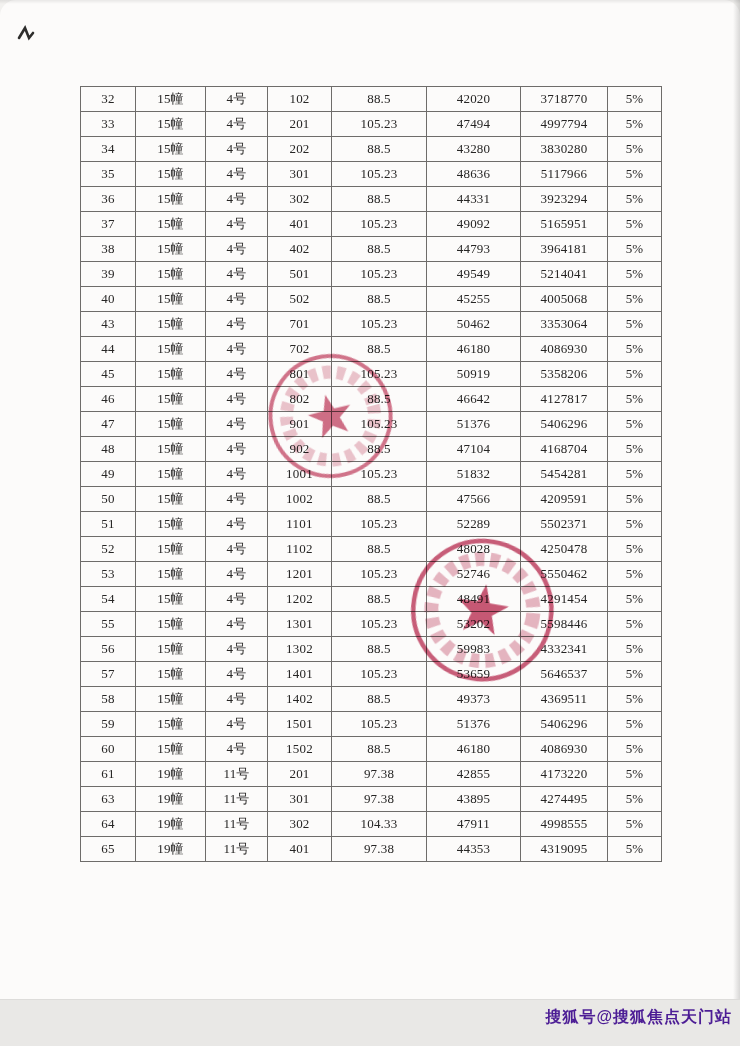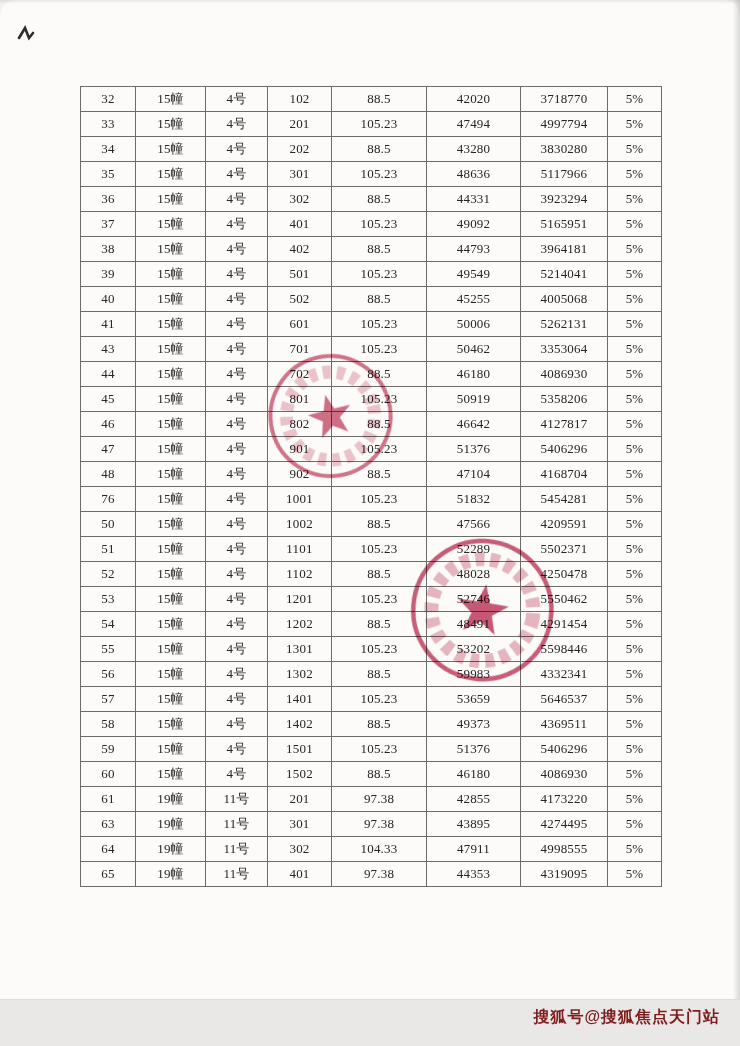--- a/index.html
+++ b/index.html
@@ -33,23 +33,23 @@
     filter:blur(0.45px);
   }
   .seal1{left:264px;top:349px;transform:rotate(-14deg);}
   .seal2{left:406px;top:534px;transform:rotate(9deg);}
   .bottom-strip{
     position:absolute;left:0;right:0;bottom:0;height:46px;
     background:#e9e8e6;
     border-top:1px solid #dddcda;
   }
   .watermark{
-    position:absolute;right:20px;top:7px;
+    position:absolute;right:8px;top:7px;
     font-family:"Liberation Sans", sans-serif;
-    font-size:16px;font-weight:600;color:#7f1d1d;letter-spacing:1px;
+    font-size:16px;font-weight:600;color:#4c1d95;letter-spacing:1px;
   }
 </style>
 </head>
 <body>
 
 <div class="page">
 
   <div class="top-edge"></div>
 
   <svg class="pen-mark" width="22" height="18">
@@ -152,30 +152,20 @@
           <td>40</td>
           <td>15幢</td>
           <td>4号</td>
           <td>502</td>
           <td>88.5</td>
           <td>45255</td>
           <td>4005068</td>
           <td>5%</td>
         </tr>
         <tr>
-          <td>41</td>
-          <td>15幢</td>
-          <td>4号</td>
-          <td>601</td>
-          <td>105.23</td>
-          <td>50006</td>
-          <td>5262131</td>
-          <td>5%</td>
-        </tr>
-        <tr>
           <td>43</td>
           <td>15幢</td>
           <td>4号</td>
           <td>701</td>
           <td>105.23</td>
           <td>50462</td>
           <td>3353064</td>
           <td>5%</td>
         </tr>
         <tr>
@@ -222,21 +212,21 @@
           <td>48</td>
           <td>15幢</td>
           <td>4号</td>
           <td>902</td>
           <td>88.5</td>
           <td>47104</td>
           <td>4168704</td>
           <td>5%</td>
         </tr>
         <tr>
-          <td>76</td>
+          <td>49</td>
           <td>15幢</td>
           <td>4号</td>
           <td>1001</td>
           <td>105.23</td>
           <td>51832</td>
           <td>5454281</td>
           <td>5%</td>
         </tr>
         <tr>
           <td>50</td>

